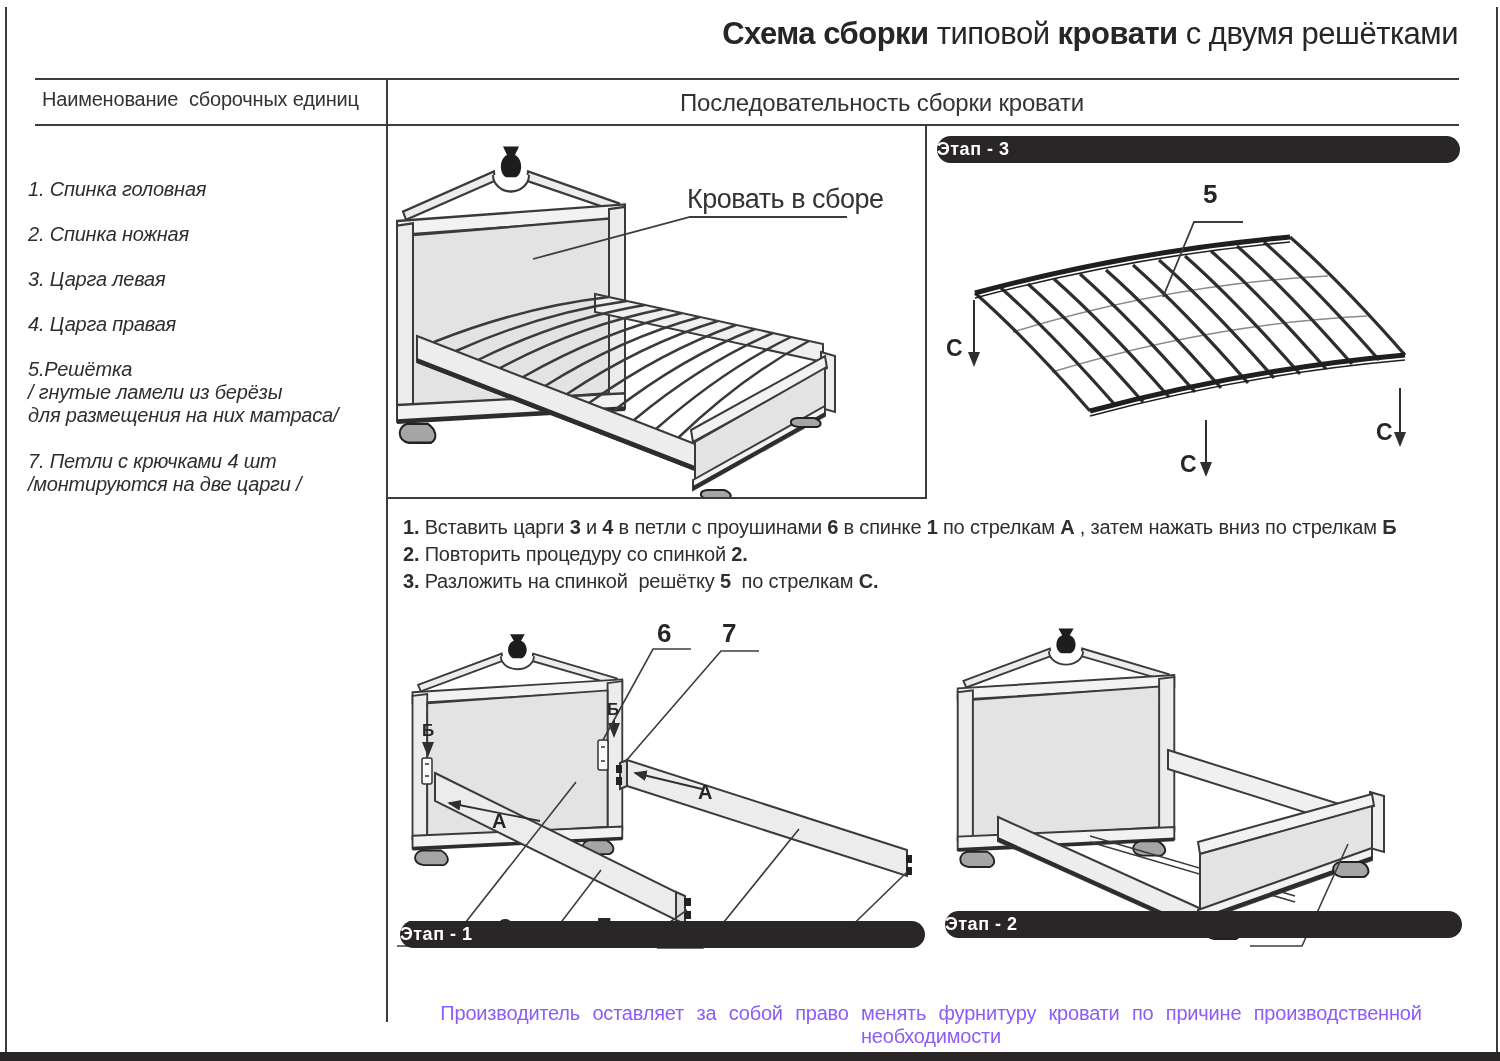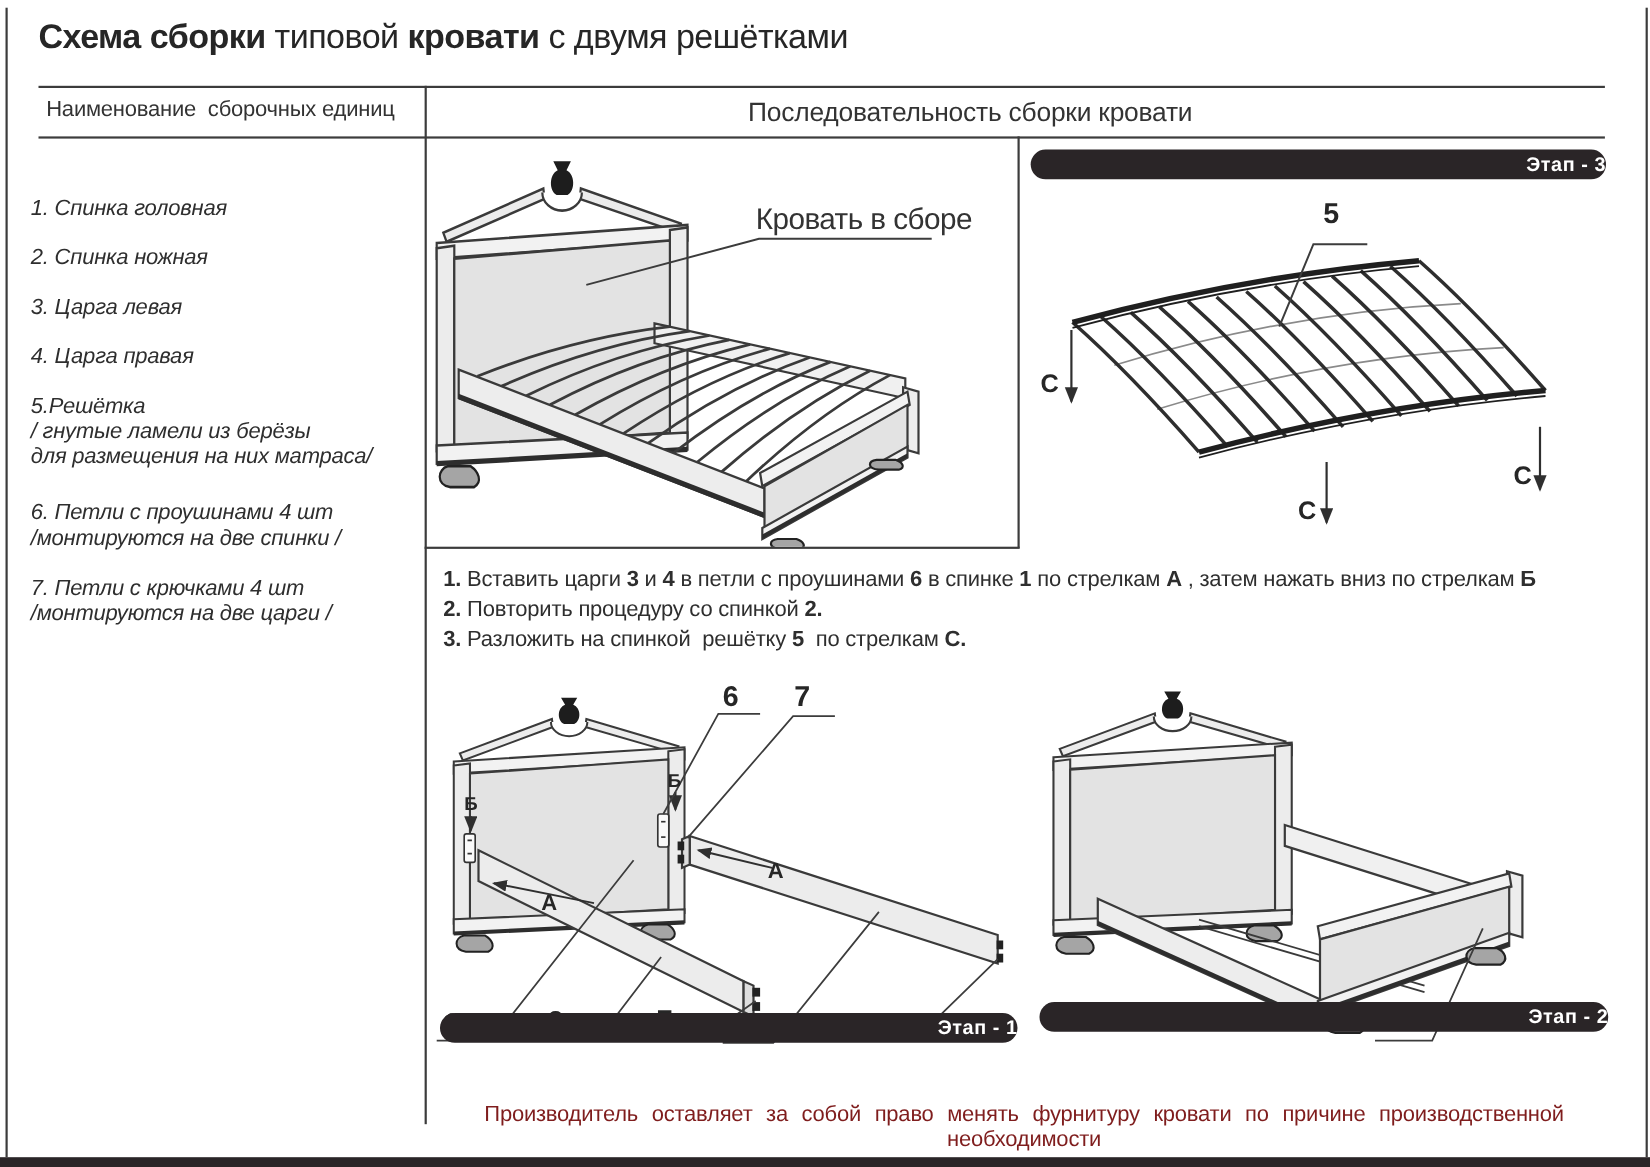--- a/index.html
+++ b/index.html
@@ -3,57 +3,57 @@
 <meta charset="utf-8">
 <style>
   html,body{margin:0;padding:0;background:#fff;}
   .page{
     position:relative; width:1500px; height:1061px; background:#fff;
     font-family:"Liberation Sans", sans-serif; color:#2f2f2f; overflow:hidden;
     letter-spacing:-0.2px;
   }
   .vline,.hline{position:absolute; background:#3c3c3c;}
   .title{
-    position:absolute; left:35px; right:42px; top:16px; text-align:left;
+    position:absolute; left:35px; right:42px; top:16px; text-align:right;
     font-size:31px; letter-spacing:-0.5px; color:#262626; white-space:pre;
   }
   .title .b{font-weight:700;}
   .th-left{
     position:absolute; left:42px; top:88px; width:335px;
     font-size:20px; color:#333; white-space:pre;
   }
   .th-right{
     position:absolute; left:386px; top:89px; width:1072px; text-align:center;
     padding-right:80px; box-sizing:border-box; font-size:24px; color:#333;
   }
   .parts{position:absolute; left:28px; top:178px; width:345px;font-style:italic;}
   .part{margin-bottom:22px; font-size:20px; line-height:23px; color:#2e2e2e;}
   .part .p-note{white-space:pre-line;}
   .stage-banner{
     position:absolute; height:27px; border-radius:14px; background:#2a2527;
-    color:#fff; font-size:18px; font-weight:700; text-align:right;
+    color:#fff; font-size:18px; font-weight:700; text-align:left;
     line-height:27px; letter-spacing:0.5px;
   }
   .banner3{left:937px; top:136px; width:523px;}
   .banner1{left:400px; top:921px; width:525px;}
   .banner2{left:945px; top:911px; width:517px;}
   .scene{position:absolute;}
   .scene svg{position:absolute; left:0; top:0;}
   .callout{position:absolute; font-weight:700; font-size:26px; line-height:1; color:#262626;}
   .letter-a{font-size:20px;} .letter-b{font-size:17px;} .letter-c{font-size:23px;}
   .assembled-label{
     position:absolute; left:322px; top:58px; font-size:27px; font-weight:400; color:#333;
     letter-spacing:-0.5px;
   }
   .instructions{position:absolute; left:403px; top:514px; width:1062px; font-size:20px; color:#2e2e2e;}
   .instructions .iline{line-height:27px; white-space:pre-wrap;}
   .instructions .iline span.b{font-weight:700;}
   .footer{
     position:absolute; left:402px; top:1002px; width:1058px; text-align:center;
-    font-size:20px; color:#7f1d1d; word-spacing:7px;
+    font-size:20px; color:#8b5cf6; word-spacing:7px;
   }
   .bottom-bar{position:absolute; left:0; top:1052px; width:1500px; height:9px; background:#2a2527;}
 </style>
 </head>
 <body>
 
 <svg width="0" height="0" style="position:absolute" aria-hidden="true">
   <defs>
     <marker id="ahd" markerWidth="9" markerHeight="8" refX="6.5" refY="3" orient="auto">
       <path d="M0,0 L7.5,3 L0,6 z" fill="#2f2f2f"></path>
@@ -104,24 +104,20 @@
       </div>
     <div class="part">
         <div class="p-line">4. Царга правая</div>
         <div class="p-note"></div>
       </div>
     <div class="part">
         <div class="p-line">5.Решётка</div>
         <div class="p-note">/ гнутые ламели из берёзы
 для размещения на них матраса/</div>
       </div>
-    <div class="part" style="margin-top:28px;">
-        <div class="p-line">6. Петли с проушинами 4 шт</div>
-        <div class="p-note">/монтируются на две спинки /</div>
-      </div>
     <div class="part" style="margin-top:23px;">
         <div class="p-line">7. Петли с крючками 4 шт</div>
         <div class="p-note">/монтируются на две царги /</div>
       </div>
   </div>
 
   <div class="vline" style="left:925px; top:124px; width:2px; height:374px;"></div>
   <div class="hline" style="left:386px; top:497px; width:541px; height:2px;"></div>
 
   <div class="scene" style="left:365px; top:126px; width:521px; height:371px;">

